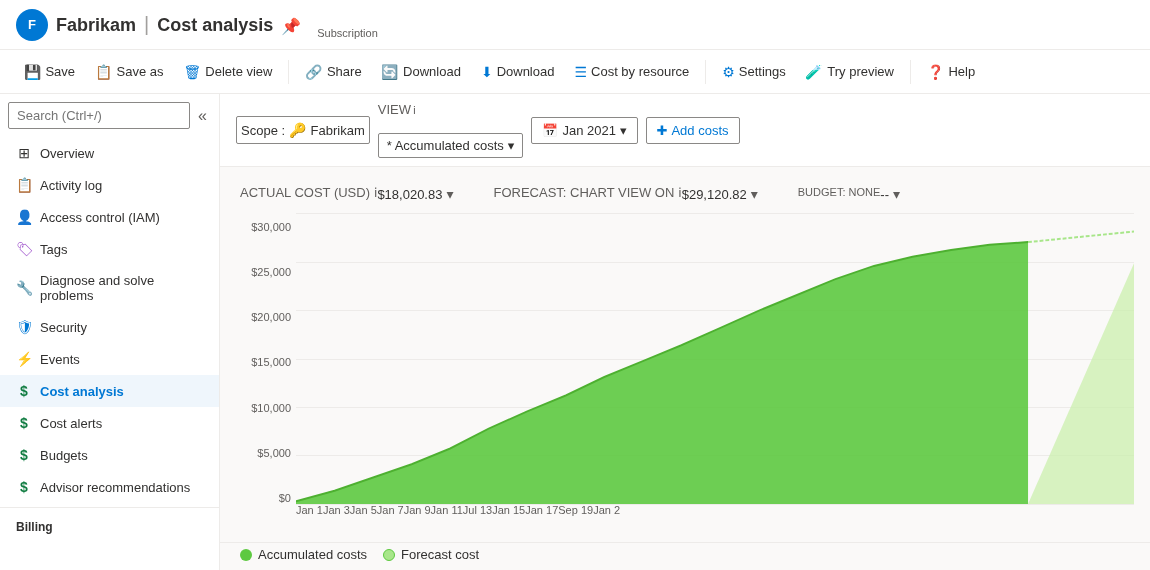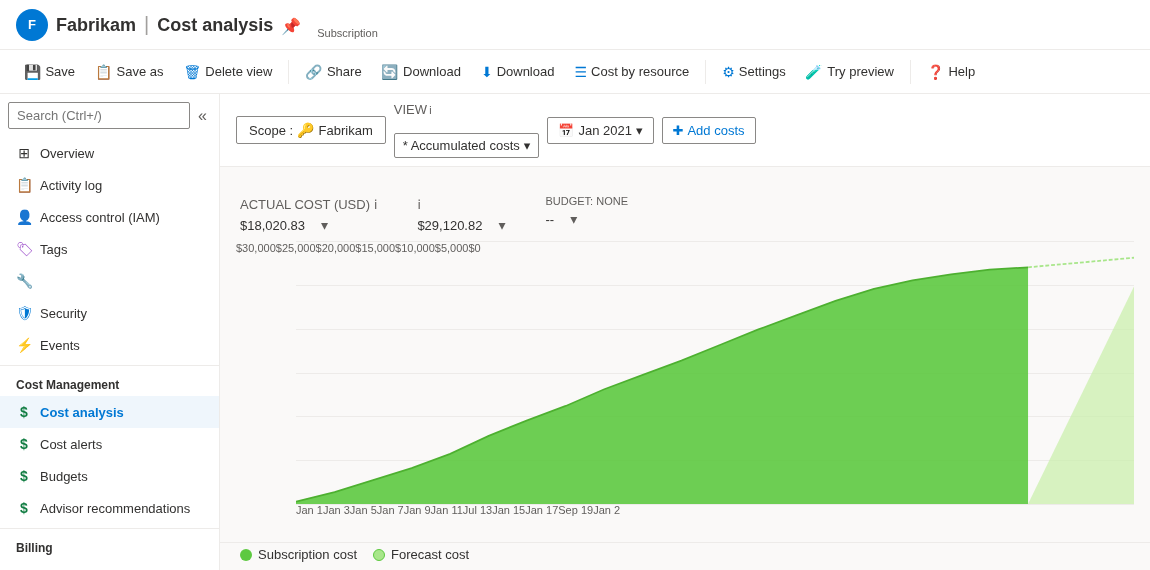--- a/index.html
+++ b/index.html
@@ -29,40 +29,40 @@
     .sidebar-collapse-btn { border: none; background: transparent; cursor: pointer; font-size: 16px; color: #605e5c; padding: 4px; }
     .sidebar-search-row { display: flex; align-items: center; gap: 4px; }
     .sidebar-item { display: flex; align-items: center; gap: 8px; padding: 8px 16px; cursor: pointer; color: #323130; text-decoration: none; }
     .sidebar-item.active { background: #eff6fc; color: #0078d4; font-weight: 600; }
     .sidebar-item .item-icon { width: 16px; text-align: center; font-size: 14px; }
     .sidebar-section-title { padding: 12px 16px 4px; font-size: 12px; font-weight: 600; color: #323130; text-transform: none; border-top: 1px solid #edebe9; margin-top: 4px; }
 
     
     .content { flex: 1; background: #faf9f8; overflow: hidden; display: flex; flex-direction: column; }
     .content-toolbar { background: #fff; border-bottom: 1px solid #edebe9; padding: 8px 16px; display: flex; align-items: center; gap: 8px; }
-    .scope-btn { display: flex; align-items: center; gap: 4px; padding: 5px 12px; border: 1px solid #8a8886; border-radius: 2px; background: #fff; cursor: pointer; font-size: 13px; color: #323130; }
+    .scope-btn { display: flex; align-items: center; gap: 4px; padding: 5px 4px; border: 1px solid #8a8886; border-radius: 2px; background: #fff; cursor: pointer; font-size: 13px; color: #323130; }
     .scope-icon { color: #ffd700; font-size: 14px; }
     .view-label { font-size: 11px; color: #605e5c; display: flex; align-items: center; gap: 2px; }
     .view-label .info-icon { font-size: 11px; color: #605e5c; }
     .view-section { display: flex; flex-direction: column; gap: 16px; }
     .view-btn { display: flex; align-items: flex-start; gap: 4px; padding: 4px 8px; border: 1px solid #8a8886; border-radius: 2px; background: #fff; cursor: pointer; font-size: 13px; color: #323130; }
     .date-btn { display: flex; align-items: center; gap: 4px; padding: 5px 10px; border: 1px solid #8a8886; border-radius: 2px; background: #fff; cursor: pointer; font-size: 13px; color: #323130; }
     .add-filter-btn { display: flex; align-items: center; gap: 4px; padding: 5px 10px; border: 1px solid #8a8886; border-radius: 2px; background: #fff; cursor: pointer; font-size: 13px; color: #0078d4; }
 
     
     .cost-stats { padding: 16px 20px 8px; display: flex; gap: 40px; }
-    .stat-block { display: flex; flex-direction: column; margin-top: 12px; }
+    .stat-block { display: flex; flex-direction: row; }
     .stat-label { font-size: 11px; color: #605e5c; text-transform: uppercase; display: flex; align-items: center; gap: 4px; margin-bottom: 4px; }
-    .stat-value { font-size: 26px; font-weight: 300; color: #323130; display: flex; align-items: center; gap: 16px; }
+    .stat-value { font-size: 26px; font-weight: 300; color: #323130; display: flex; align-items: center; gap: 4px; }
     .stat-value .dropdown-arrow { font-size: 14px; color: #605e5c; cursor: pointer; }
 
     
     .chart-area { flex: 1; padding: 0 16px 8px; position: relative; overflow: hidden; }
     .chart-container { width: 100%; height: 100%; position: relative; }
-    .y-axis { position: absolute; left: 0; top: 1px; bottom: 30px; width: 55px; display: flex; flex-direction: row; justify-content: space-between; }
+    .y-axis { position: absolute; left: 0; top: 8px; bottom: 30px; width: 55px; display: flex; flex-direction: column; justify-content: space-between; }
     .y-label { font-size: 11px; color: #605e5c; text-align: right; }
     .chart-inner { position: absolute; left: 60px; right: 0; top: 0; bottom: 30px; }
     .chart-grid-lines { position: absolute; top: 0; left: 0; right: 0; bottom: 0; }
     .grid-line { position: absolute; left: 0; right: 0; height: 1px; background: #edebe9; }
     svg.chart-svg { position: absolute; top: 0; left: 0; width: 100%; height: 100%; }
     .x-axis { position: absolute; left: 60px; right: 0; bottom: 0; height: 30px; display: flex; justify-content: flex-start; }
     .x-label { font-size: 11px; color: #605e5c; }
 
     
     .chart-legend { padding: 4px 20px 8px; display: flex; gap: 16px; align-items: center; border-top: 1px solid #edebe9; }
@@ -157,31 +157,31 @@
     <a class="sidebar-item">
       <span class="item-icon" style="color:#0078d4">👤</span>
       <span>Access control (IAM)</span>
     </a>
     <a class="sidebar-item">
       <span class="item-icon" style="color:#9b4dca">🏷</span>
       <span>Tags</span>
     </a>
     <a class="sidebar-item">
       <span class="item-icon" style="color:#605e5c">🔧</span>
+      <span>Diagnose and solve problems</span>
     </a>
     <a class="sidebar-item">
       <span class="item-icon" style="color:#0078d4">🛡</span>
       <span>Security</span>
     </a>
     <a class="sidebar-item">
       <span class="item-icon" style="color:#ffd700">⚡</span>
       <span>Events</span>
     </a>
 
-    <div class="sidebar-section-title">Cost Management</div>
     <a class="sidebar-item active">
       <span class="item-icon" style="color:#107c41; font-weight:bold">$</span>
       <span>Cost analysis</span>
     </a>
     <a class="sidebar-item">
       <span class="item-icon" style="color:#107c41; font-weight:bold">$</span>
       <span>Cost alerts</span>
     </a>
     <a class="sidebar-item">
       <span class="item-icon" style="color:#107c41; font-weight:bold">$</span>
@@ -234,20 +234,21 @@
           <span>ACTUAL COST (USD)</span>
           <span>ℹ</span>
         </div>
         <div class="stat-value">
           <span>$18,020.83</span>
           <span class="dropdown-arrow">▾</span>
         </div>
       </div>
       <div class="stat-block">
         <div class="stat-label">
+          <span>FORECAST: CHART VIEW ON</span>
           <span>ℹ</span>
         </div>
         <div class="stat-value">
           <span>$29,120.82</span>
           <span class="dropdown-arrow">▾</span>
         </div>
       </div>
       <div class="stat-block">
         <div class="stat-label">BUDGET: NONE</div>
         <div class="stat-value">
@@ -312,21 +313,21 @@
           <span class="x-label">Jan 17</span>
           <span class="x-label">Sep 19</span>
           <span class="x-label">Jan 2</span>
         </div>
       </div>
     </div>
 
     <div class="chart-legend">
       <div class="legend-item">
         <div class="legend-dot accumulated"></div>
-        <span>Subscription cost</span>
+        <span>Accumulated costs</span>
       </div>
       <div class="legend-item">
         <div class="legend-dot forecast"></div>
         <span>Forecast cost</span>
       </div>
     </div>
 
   </div>
 </div>
 

